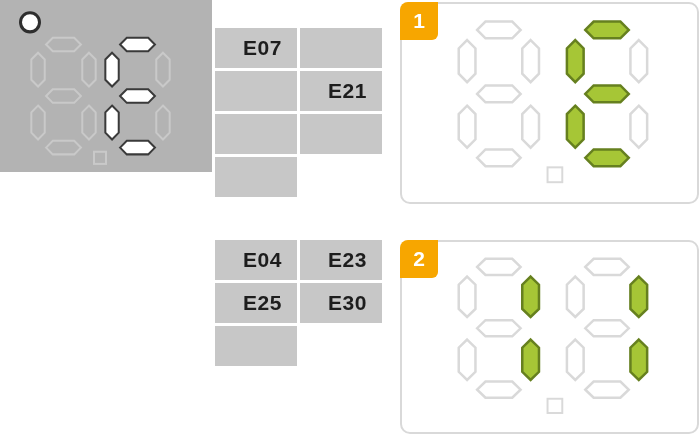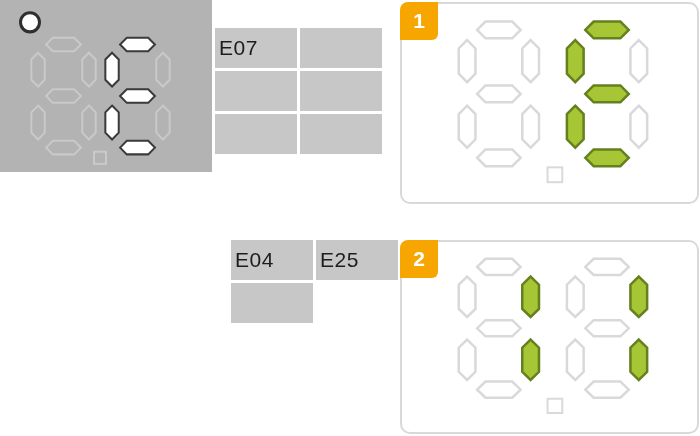--- a/index.html
+++ b/index.html
@@ -7,25 +7,25 @@
   #stage {
     position:relative; width:700px; height:436px; overflow:hidden;
     background:#ffffff; font-family:"Liberation Sans", sans-serif;
   }
   .gray-panel { position:absolute; background:var(--panel-gray-bg); }
   .gp1 { left:0;   top:28;  width:212px; height:170px; }
   .gp2 { left:0;   top:240; width:212px; height:172px; }
 
   .codes-table { position:absolute; display:grid; grid-template-columns:82px 82px; gap:3px; }
   .t1 { left:215px; top:28px; }
-  .t2 { left:231px; top:240px;border-radius:11px; }
+  .t2 { left:215px; top:240px;border-radius:11px; }
   .cell {
     background:var(--table-cell-bg); height:40px;
-    display:flex; align-items:center; padding-left:4px;
-    font-size:21px; color:var(--table-text); letter-spacing:0.5px;
+    display:flex; align-items:center; padding-left:28px;
+    font-size:21px; color:var(--table-text); letter-spacing:0.5px;font-weight:bold;
   }
 
   .zoom-panel {
     position:absolute; background:#ffffff;
     border:2px solid var(--panel-border); border-radius:10px;
   }
   .z1 { left:400px; top:2px;   width:299px; height:202px; }
   .z2 { left:400px; top:240px; width:299px; height:194px; }
 
   .badge {
@@ -79,20 +79,21 @@
           <polygon points="24,164 34,154 66,154 76,164 66,174 34,174" class="seg theme-gray lit"></polygon>
         </g>
         <rect x="94" y="150" width="12" height="12" class="sq theme-gray"></rect>
       </svg>
   </div>
 
   <div class="codes-table t1">
     <div class="cell">E07</div>
     <div class="cell"></div>
     <div class="cell"></div>
+    <div class="cell">E21</div>
     <div class="cell"></div>
     <div class="cell"></div>
     <div class="cell"></div>
   </div>
 
   <div class="badge b1">1</div>
   <div class="zoom-panel z1">
     <svg class="display" preserveAspectRatio="none" viewBox="0 0 300 200">
         <g transform="translate(56,16) scale(0.85)">
           <polygon points="24,12 34,2 66,2 76,12 66,22 34,22" class="seg theme-white unlit"></polygon>
@@ -136,21 +137,23 @@
           <polygon points="12,102 22,112 22,142 12,152 2,142 2,112" class="seg theme-gray lit"></polygon>
           <polygon points="88,102 98,112 98,142 88,152 78,142 78,112" class="seg theme-gray unlit"></polygon>
           <polygon points="24,164 34,154 66,154 76,164 66,174 34,174" class="seg theme-gray lit"></polygon>
         </g>
         <rect x="94" y="150" width="12" height="12" class="sq theme-gray"></rect>
       </svg>
   </div>
 
   <div class="codes-table t2">
     <div class="cell">E04</div>
+    <div class="cell">E23</div>
     <div class="cell">E25</div>
+    <div class="cell">E30</div>
     <div class="cell"></div>
   </div>
 
   <div class="badge b2">2</div>
   <div class="zoom-panel z2">
     <svg class="display" preserveAspectRatio="none" viewBox="0 0 300 200">
         <g transform="translate(56,16) scale(0.85)">
           <polygon points="24,12 34,2 66,2 76,12 66,22 34,22" class="seg theme-white unlit"></polygon>
           <polygon points="12,24 22,34 22,64 12,74 2,64 2,34" class="seg theme-white unlit"></polygon>
           <polygon points="88,24 98,34 98,64 88,74 78,64 78,34" class="seg theme-white lit"></polygon>

